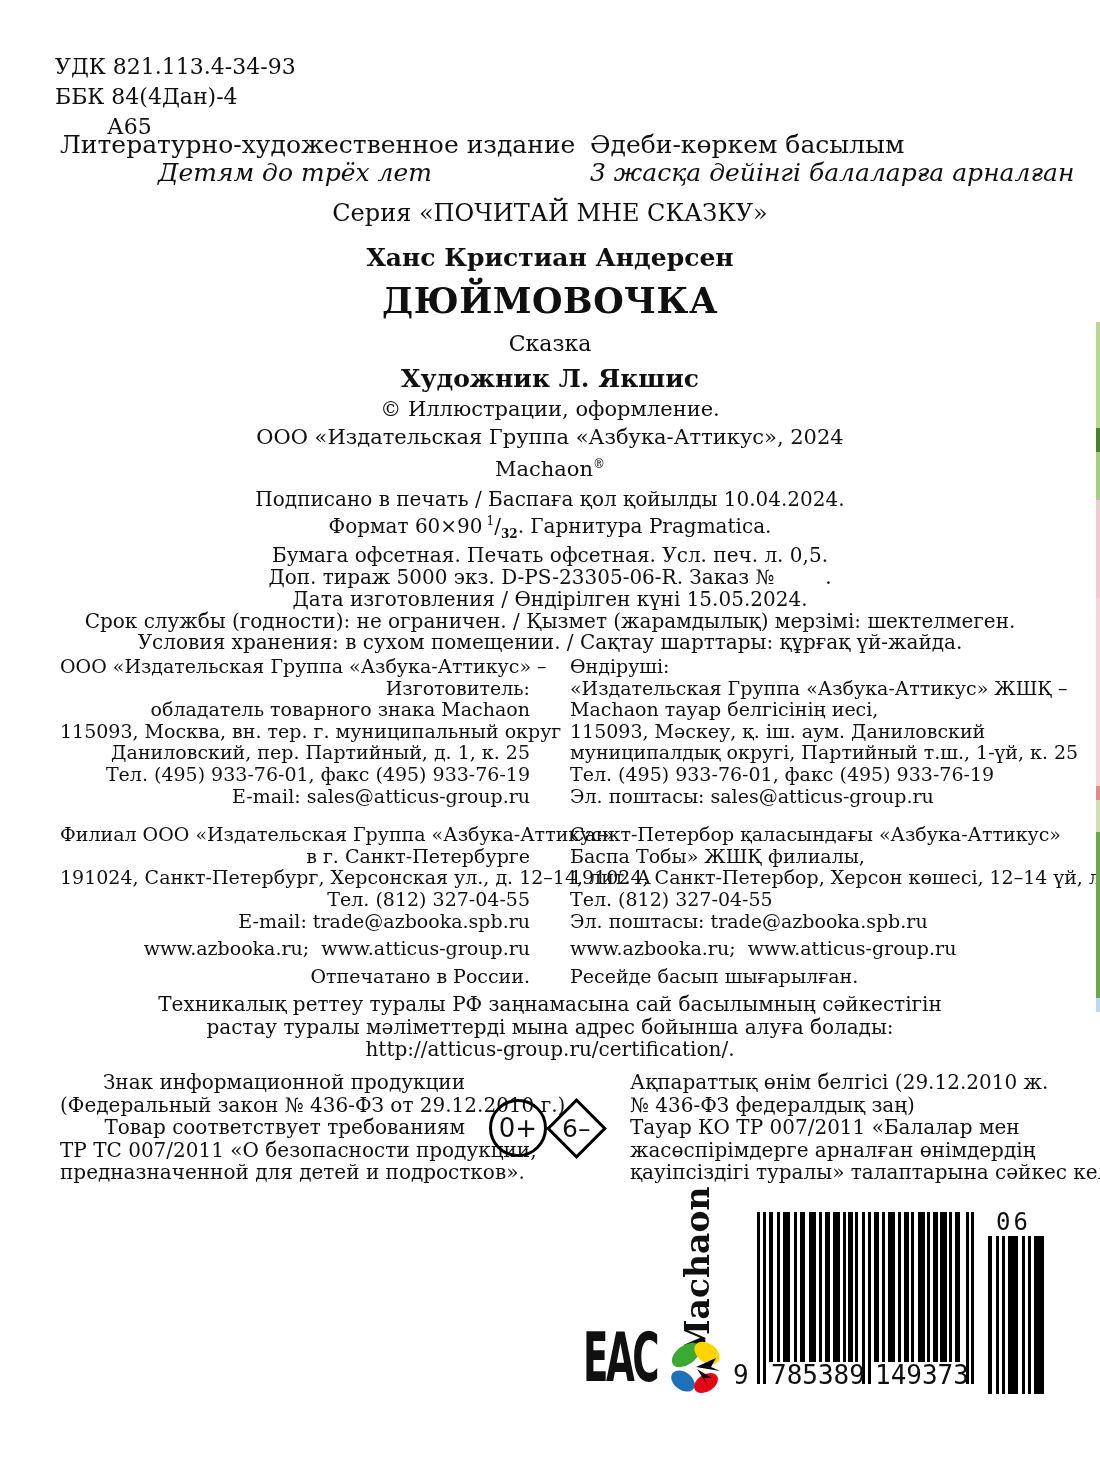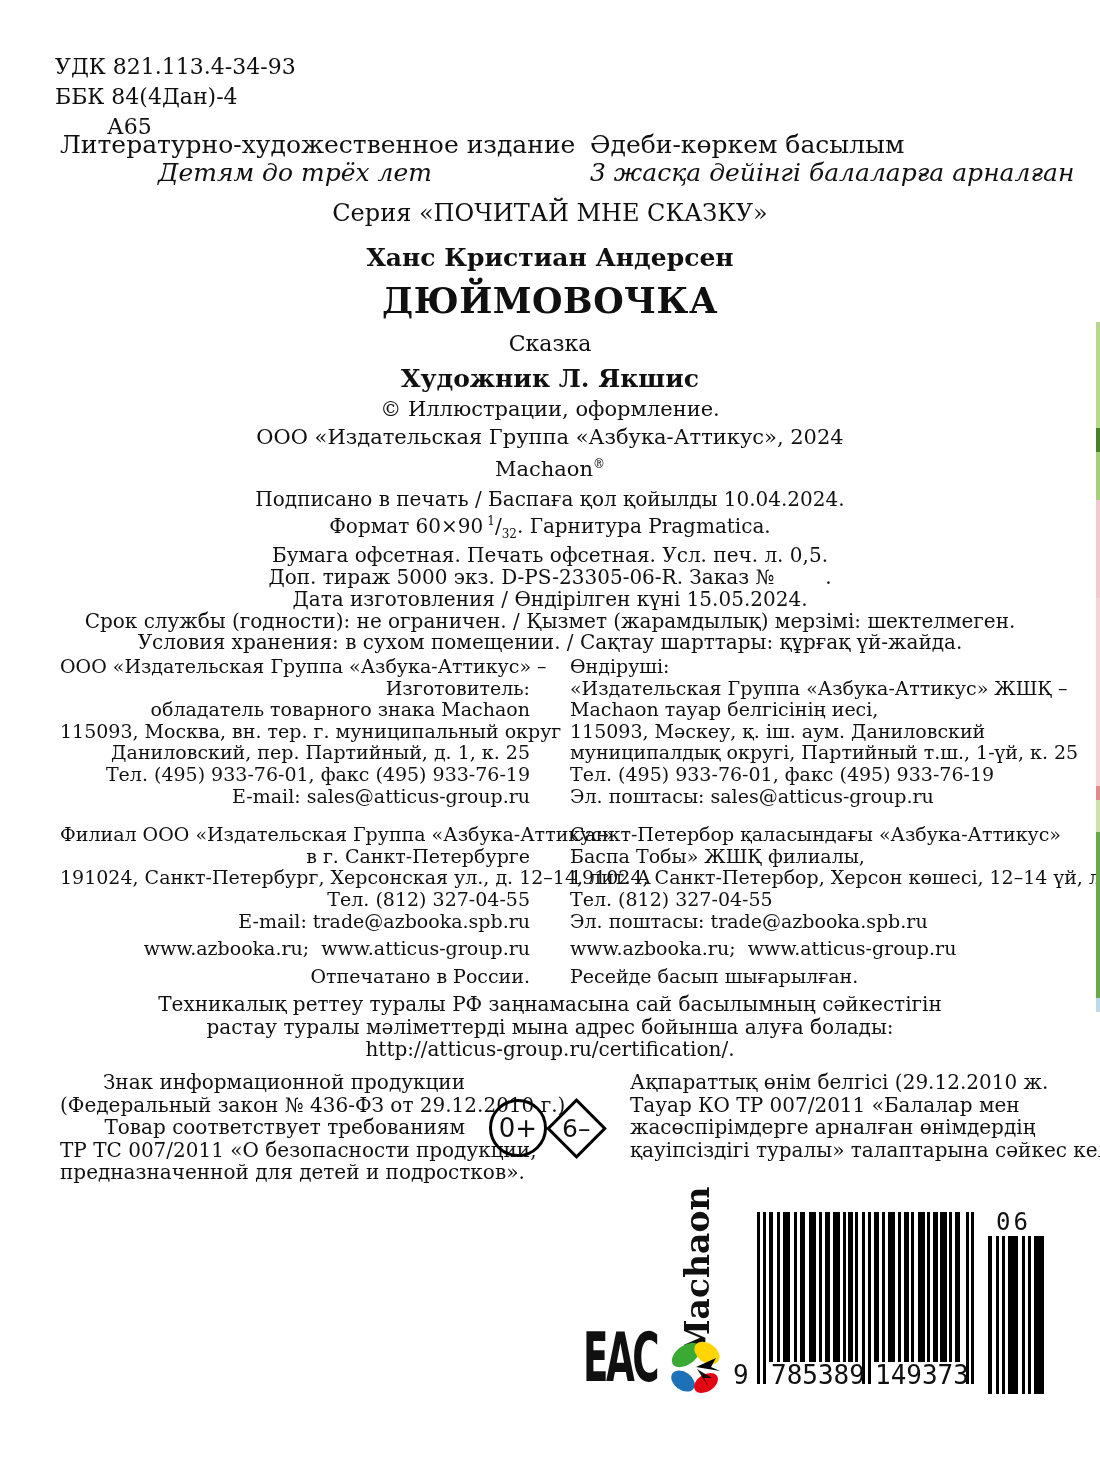--- a/index.html
+++ b/index.html
@@ -32,21 +32,21 @@
   .author   { top:243px; font-size:25px; font-weight:bold; }
   .booktitle{ top:280px; font-size:35px; font-weight:bold; letter-spacing:0.5px; }
   .subtitle { top:331px; font-size:22px; }
   .artist   { top:364px; font-size:25px; font-weight:bold; }
 
   .copyright { top:396px; font-size:21px; line-height:27.5px;text-align:center; }
   .copyright sup { font-size:12px; }
 
   .print-info { top:489px; font-size:20px; line-height:21.8px; }
   .print-info sup { font-size:12px; vertical-align:super; }
-  .print-info sub { font-size:12px; vertical-align:sub; }
+  .print-info sub { font-size:12px; vertical-align:sub;font-weight:bold; }
 
   
   .imprint {
     top:656px; left:60px; width:980px;
     display:grid; grid-template-columns:470px 470px; column-gap:40px;
     font-size:19px; line-height:21.6px;
   }
   .imprint .block2 { margin-top:17px; }
   .imprint .web    { margin-top:6px; }
   .imprint .printed{ margin-top:6px; }
@@ -222,20 +222,21 @@
 
 <div class="abs age-circle">
   <span>0+</span>
 </div>
 <div class="abs age-diamond">
   <span>6–</span>
 </div>
 
 <div class="abs info-kz">
   <div class="nowrap">Ақпараттық өнім белгісі (29.12.2010 ж.</div>
+  <div class="nowrap">№ 436-ФЗ федералдық заң)</div>
   <div class="nowrap">Тауар КО ТР 007/2011 «Балалар мен</div>
   <div class="nowrap">жасөспірімдерге арналған өнімдердің</div>
   <div class="nowrap">қауіпсіздігі туралы» талаптарына сәйкес келеді.</div>
 </div>
 
 <div class="abs eac nowrap">ЕАС</div>
 
 <div class="abs machaon-wrap">
   <div class="machaon-text">Machaon</div>
 </div>

